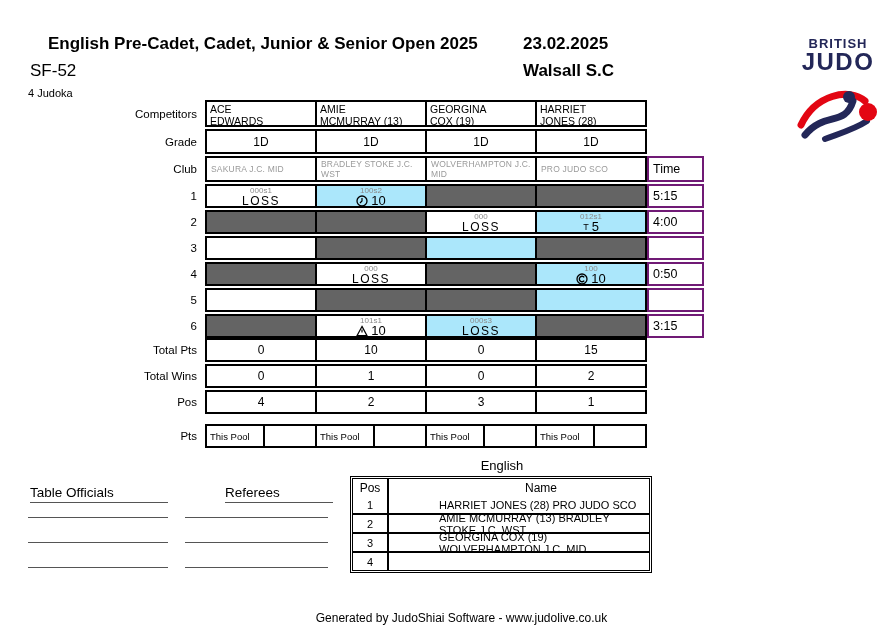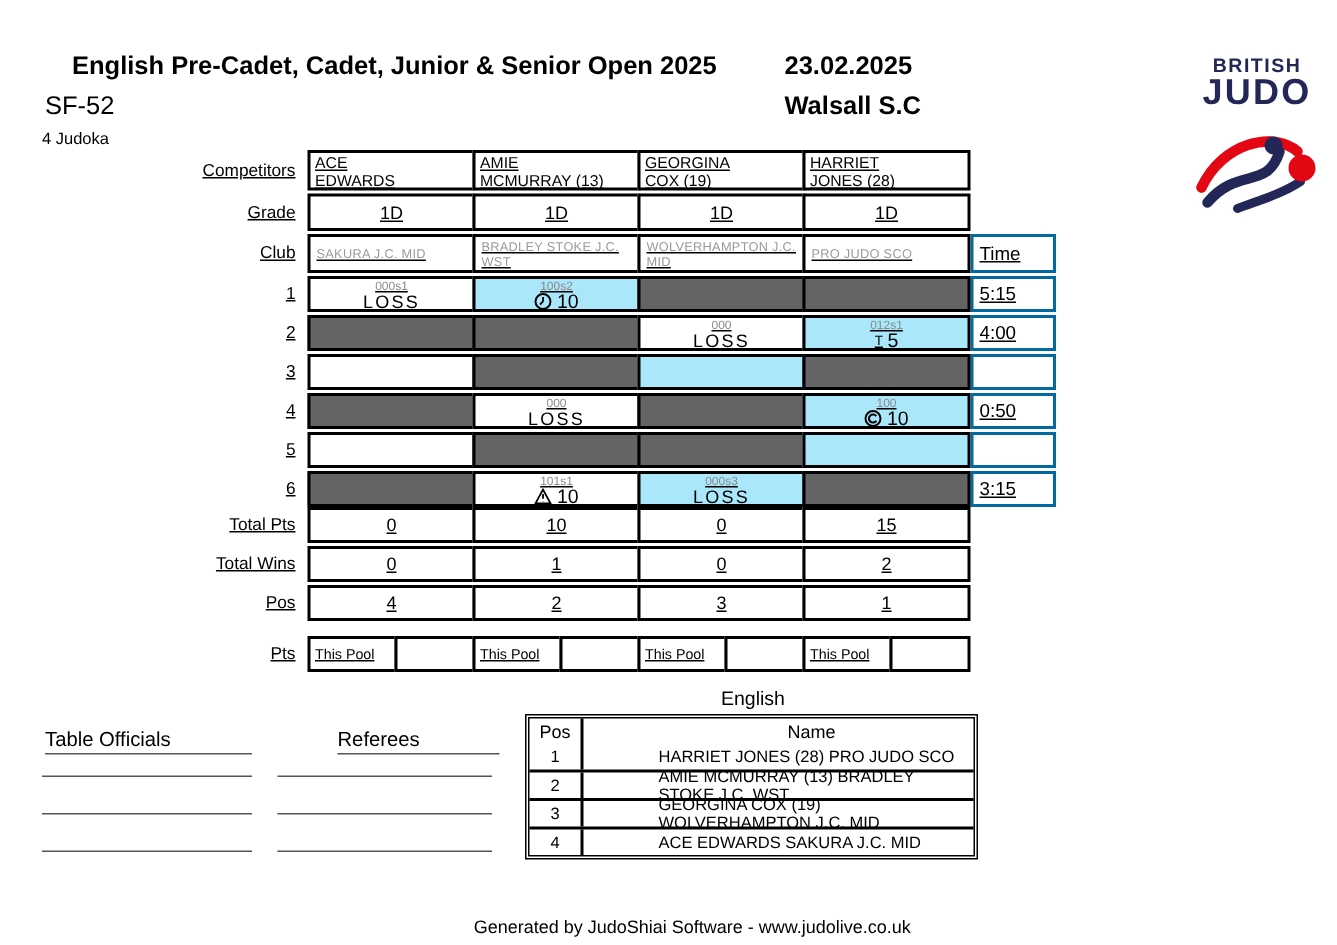--- a/index.html
+++ b/index.html
@@ -10,40 +10,40 @@
   .evt-date{position:absolute;left:523px;top:34px;font-size:17px;font-weight:700;}
   .evt-cat{position:absolute;left:30px;top:61px;font-size:17px;font-weight:400;}
   .evt-venue{position:absolute;left:523px;top:61px;font-size:17px;font-weight:700;}
   .judoka-count{position:absolute;left:28px;top:87px;font-size:11px;}
   
   .logo{position:absolute;left:793px;top:36px;width:90px;text-align:center;color:var(--navy);}
   .logo .l1{font-size:13px;font-weight:700;letter-spacing:1px;}
   .logo .l2{font-size:24px;font-weight:700;letter-spacing:1.5px;line-height:22px;}
   .logo svg{margin-top:8px;}
   
-  .pool{position:absolute;left:142px;top:100px;text-decoration:underline;}
+  .pool{position:absolute;left:142px;top:100px;}
   .prow{display:flex;align-items:stretch;}
   .prow + .prow, #match-rows .prow{margin-top:2px;}
   #match-rows{margin-top:2px;}
   #match-rows .prow:first-child{margin-top:0;}
   .rlabel{width:63px;padding-right:8px;box-sizing:border-box;display:flex;align-items:center;
           justify-content:flex-end;font-size:11.5px;}
   .cells{display:flex;}
   .cell{width:112px;box-sizing:border-box;border:2px solid #000;background:#fff;position:relative;}
   .cells .cell + .cell{margin-left:-2px;}
   .h-comp .cell{height:27px;}
   .h-grade .cell{height:25px;}
   .h-club .cell{height:26px;}
   .mrow .cell{height:24px;align-items:center;}
   .trow .cell{height:40px;display:flex;align-items:center;justify-content:center;font-size:12px;}
   .comp-cell{padding:1px 3px;font-size:10.5px;line-height:12px;}
   .grade-cell{display:flex;align-items:center;justify-content:center;font-size:12px;}
   .club-cell{display:flex;align-items:center;padding-left:4px;font-size:8.5px;
              color:var(--clubtxt);letter-spacing:.2px;}
-  .tcell{width:57px;box-sizing:border-box;border:2px solid #0369a1;background:#fff;
+  .tcell{width:57px;box-sizing:border-box;border:2px solid #701a75;background:#fff;
          display:flex;align-items:center;padding-left:4px;font-size:12.5px;}
   .c-dark{background:var(--dark);}
   .c-blue{background:var(--blue);}
   .c-white{background:#fff;}
   .mcell{display:flex;flex-direction:column;align-items:center;justify-content:flex-start;}
   .score{font-size:8px;color:var(--scoretxt);line-height:8px;margin-top:1px;}
   .res{display:flex;align-items:center;justify-content:center;gap:3px;font-size:13px;line-height:12px;}
   .res .loss{font-size:12px;letter-spacing:1.5px;}
   .icon{display:inline-flex;align-items:center;}
   .icon-t{font-size:9px;line-height:9px;}
@@ -323,21 +323,20 @@
         <div class="res-row">
           <span class="res-pos">2</span>
           <span class="res-name">AMIE MCMURRAY (13) BRADLEY STOKE J.C. WST</span>
         </div>
         <div class="res-row">
           <span class="res-pos">3</span>
           <span class="res-name">GEORGINA COX (19) WOLVERHAMPTON J.C. MID</span>
         </div>
         <div class="res-row">
           <span class="res-pos">4</span>
-          <span class="res-name">ACE EDWARDS SAKURA J.C. MID</span>
         </div>
       </div>
   </div>
 
   <div class="sig-label sig-left"><span>Table Officials</span></div>
   <div class="sig-label sig-right"><span>Referees</span></div>
   <div class="sig-line" style="left:28px;top:517px;width:140px;"></div>
   <div class="sig-line" style="left:28px;top:542px;width:140px;"></div>
   <div class="sig-line" style="left:28px;top:567px;width:140px;"></div>
   <div class="sig-line" style="left:185px;top:517px;width:143px;"></div>

